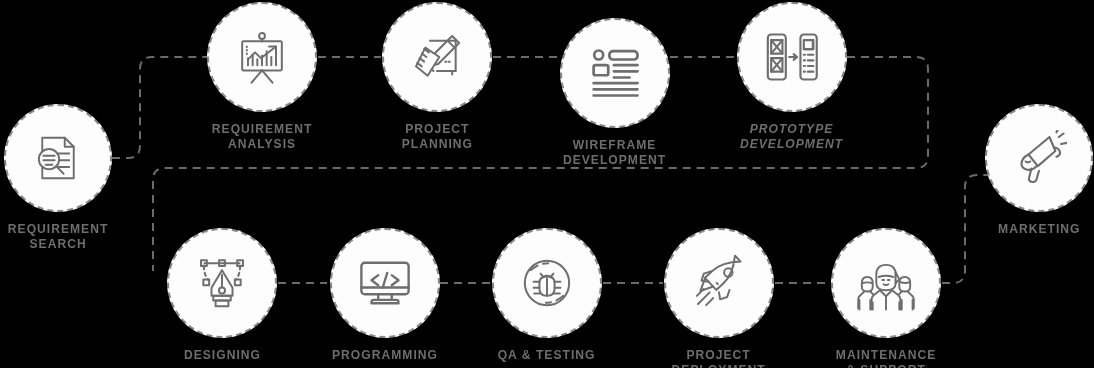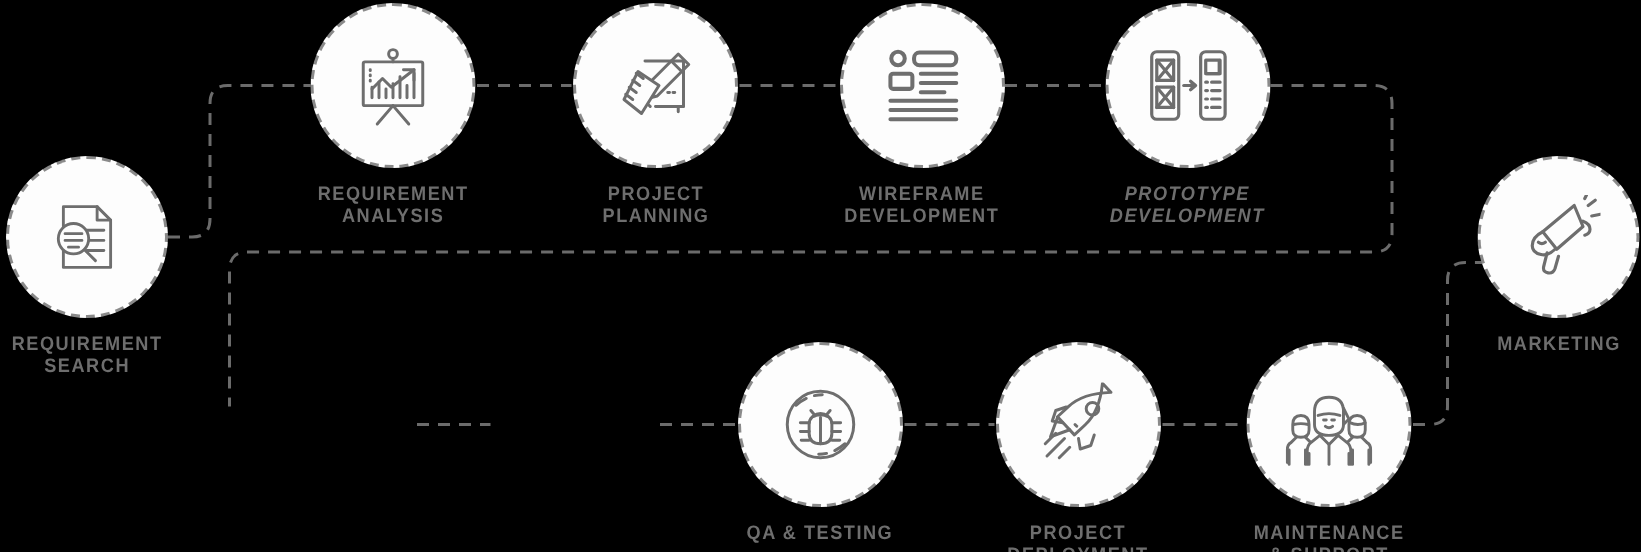--- a/index.html
+++ b/index.html
@@ -109,21 +109,21 @@
           <path d="M14 16 L6 32 l10 8 10-16 z" fill="#fdfdfd"></path>
           <path d="M11 21 l4 3 M9 25 l4 3 M7 29 l4 3 M13 17 l4 3"></path>
           <path d="M31 28 h1 M34 28 h1"></path>
         </svg>
       </span>
     </div>
     <div class="caption">PROJECT
 PLANNING</div>
   </div>
 
-  <div class="node" style="left:559px;top:2px;justify-content:space-between;">
+  <div class="node" style="left:559px;top:18px;justify-content:space-between;">
     <div class="disc" style="width:110px;height:110px;">
       <span>
         <svg width="54" height="54" viewBox="0 0 48 48" stroke="#6e6e6e" stroke-width="2.4" fill="none" stroke-linecap="round" stroke-linejoin="round">
           <circle cx="9.5" cy="8" r="4"></circle>
           <rect x="19" y="4.5" width="25" height="7.5" rx="3.2"></rect>
           <rect x="5" y="17" width="13" height="9" rx="1.6"></rect>
           <path d="M23 17 h21 M23 22.5 h21 M23 28 h14"></path>
           <path d="M5 33 h39 M5 38.5 h39 M5 44 h39"></path>
         </svg>
       </span>
@@ -147,21 +147,59 @@
           <path d="M34.5 9 h8 v8 h-8 z"></path>
           <path d="M43 9 v8 h-8"></path>
           <path d="M34.5 22 h1 M38 22 h5 M34.5 27 h1 M38 27 h5 M34.5 32 h1 M38 32 h5 M34.5 37 h1 M38 37 h5"></path>
         </svg>
       </span>
     </div>
     <div class="caption">PROTOTYPE
 DEVELOPMENT</div>
   </div>
 
-
+  <div class="node" style="left:167px;top:228px;">
+    <div class="disc" style="width:110px;height:110px;">
+      <span>
+        <svg width="56" height="56" viewBox="0 0 48 48" stroke="#6e6e6e" stroke-width="1.7" fill="none" stroke-linecap="round" stroke-linejoin="round">
+          <path d="M9 7 h30"></path>
+          <rect x="6" y="4.5" width="5" height="5"></rect>
+          <rect x="21.5" y="4.5" width="5" height="5"></rect>
+          <rect x="37" y="4.5" width="5" height="5"></rect>
+          <path d="M8.5 9 Q8.5 18 13 22" stroke-dasharray="3 3"></path>
+          <path d="M39.5 9 Q39.5 18 35 22" stroke-dasharray="3 3"></path>
+          <rect x="8" y="21" width="5" height="5"></rect>
+          <rect x="35" y="21" width="5" height="5"></rect>
+          <path d="M24 13 L15 28 v7 h18 v-7 z"></path>
+          <path d="M24 17 v10"></path>
+          <circle cx="24" cy="30.5" r="2.6"></circle>
+          <path d="M16.5 35 h15 v4 h-15 z"></path>
+          <path d="M18.5 39 h11 v5 h-11 z"></path>
+        </svg>
+      </span>
+    </div>
+    <div class="caption">DESIGNING</div>
+  </div>
+
+  <div class="node" style="left:328px;top:228px;">
+    <div class="disc" style="width:110px;height:110px;">
+      <span>
+        <svg width="54" height="54" viewBox="0 0 48 48" stroke="#6e6e6e" stroke-width="2.1" fill="none" stroke-linecap="round" stroke-linejoin="round">
+          <rect x="3" y="6" width="42" height="28" rx="3"></rect>
+          <path d="M3 28 h42"></path>
+          <path d="M18 17 L12 21.5 L18 26"></path>
+          <path d="M30 17 L36 21.5 L30 26"></path>
+          <path d="M26 15 L22 28"></path>
+          <path d="M18 34 v5 M30 34 v5"></path>
+          <path d="M14 39 h20 a2 2 0 0 1 2 2 v1 H12 v-1 a2 2 0 0 1 2 -2 z"></path>
+        </svg>
+      </span>
+    </div>
+    <div class="caption">PROGRAMMING</div>
+  </div>
 
   <div class="node" style="left:492px;top:228px;align-items:center;">
     <div class="disc" style="width:110px;height:110px;">
       <span>
         <svg width="56" height="56" viewBox="0 0 48 48" stroke="#6e6e6e" stroke-width="1.7" fill="none" stroke-linecap="round" stroke-linejoin="round">
           <circle cx="24" cy="24" r="19"></circle>
           <path d="M10 13 Q17 7 25 7" stroke-dasharray="7 5"></path>
           <path d="M38 35 Q31 41 23 41" stroke-dasharray="7 5"></path>
           <path d="M18.5 16 l2.5 3 M29.5 16 l-2.5 3"></path>
           <path d="M19.5 19.5 Q24 16 28.5 19.5"></path>

